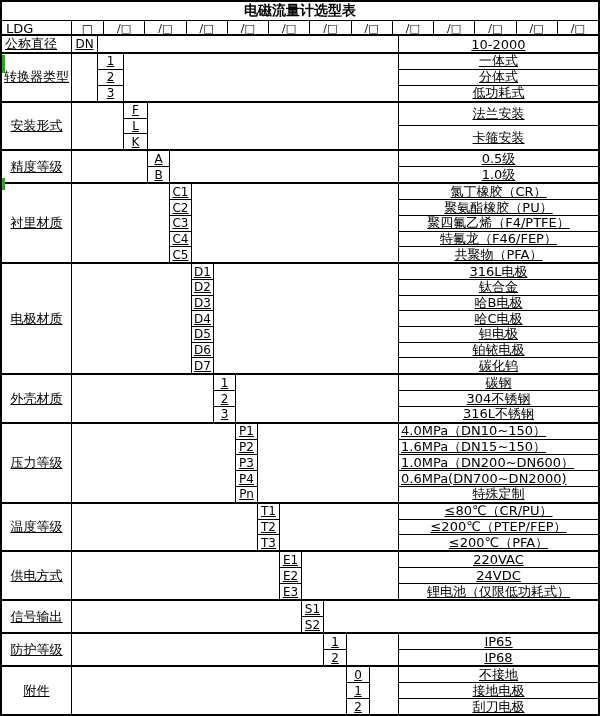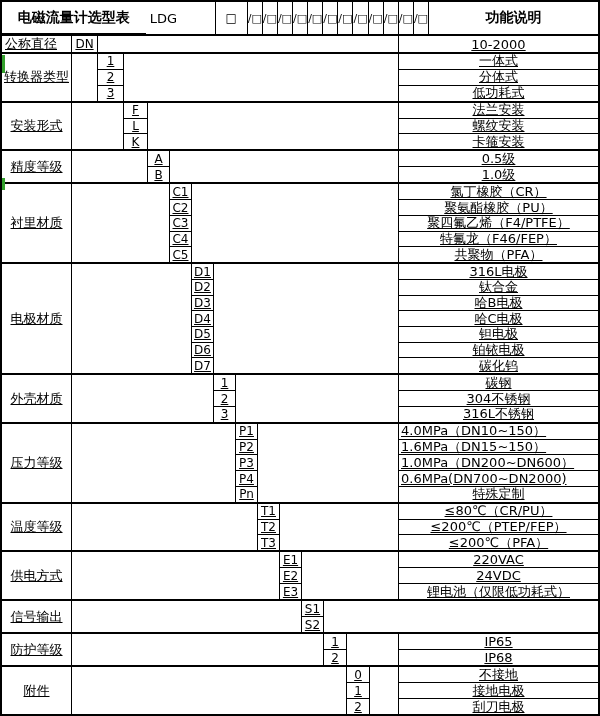--- a/index.html
+++ b/index.html
@@ -8,21 +8,21 @@
     position: relative;
     width: 600px; height: 716px;
     border: 2px solid #000;
     background: #fff;
     color: #000;
     display: flex; flex-direction: column;
     font-family: "DejaVu Sans", sans-serif;
   }
   
   .top { display:flex; min-height:0; }
-  .top-left { flex:1; display:flex; flex-direction:row; min-width:0; }
+  .top-left { flex:1; display:flex; flex-direction:column; min-width:0; }
   .title-row {
     flex:1; border-bottom:1px solid #000;
     display:flex; align-items:center; justify-content:center;
     font-size:14px; font-weight:bold; white-space:nowrap;
   }
   .ldg-row { flex:1; display:flex; }
   .ldg-cell {
     width:70px; border-right:1px solid #000;
     display:flex; align-items:center; padding-left:4px; font-size:13px;
   }
@@ -87,21 +87,20 @@
           <div class="slash-cell">/□</div>
           <div class="slash-cell">/□</div>
           <div class="slash-cell">/□</div>
           <div class="slash-cell">/□</div>
           <div class="slash-cell">/□</div>
           <div class="slash-cell">/□</div>
           <div class="slash-cell">/□</div>
           <div class="slash-cell">/□</div>
         </div>
     </div>
-    <div class="desc-head">功能说明</div>
   </div>
   <div class="groups" id="groups" style="flex:42 1 0;text-decoration:underline;">
       <div class="group" style="flex: 1 1 0px;">
         <div class="glabel left">公称直径</div>
         <div class="codes" style="width: 26px;">
           <div class="code">DN</div>
         </div>
         <div class="tail"></div>
         <div class="descs">
           <div class="desc">10-2000</div>
@@ -126,21 +125,20 @@
         <div class="glabel">安装形式</div>
         <div class="lead" style="width: 52px;"></div>
         <div class="codes" style="width: 24px;">
           <div class="code">F</div>
           <div class="code">L</div>
           <div class="code">K</div>
         </div>
         <div class="tail"></div>
         <div class="descs">
           <div class="desc">法兰安装</div>
-          <div class="desc">螺纹安装</div>
           <div class="desc">卡箍安装</div>
         </div>
       </div>
       <div class="group" style="flex: 2 1 0px;">
         <div class="glabel">精度等级</div>
         <div class="lead" style="width: 76px;"></div>
         <div class="codes" style="width: 22px;">
           <div class="code">A</div>
           <div class="code">B</div>
         </div>

